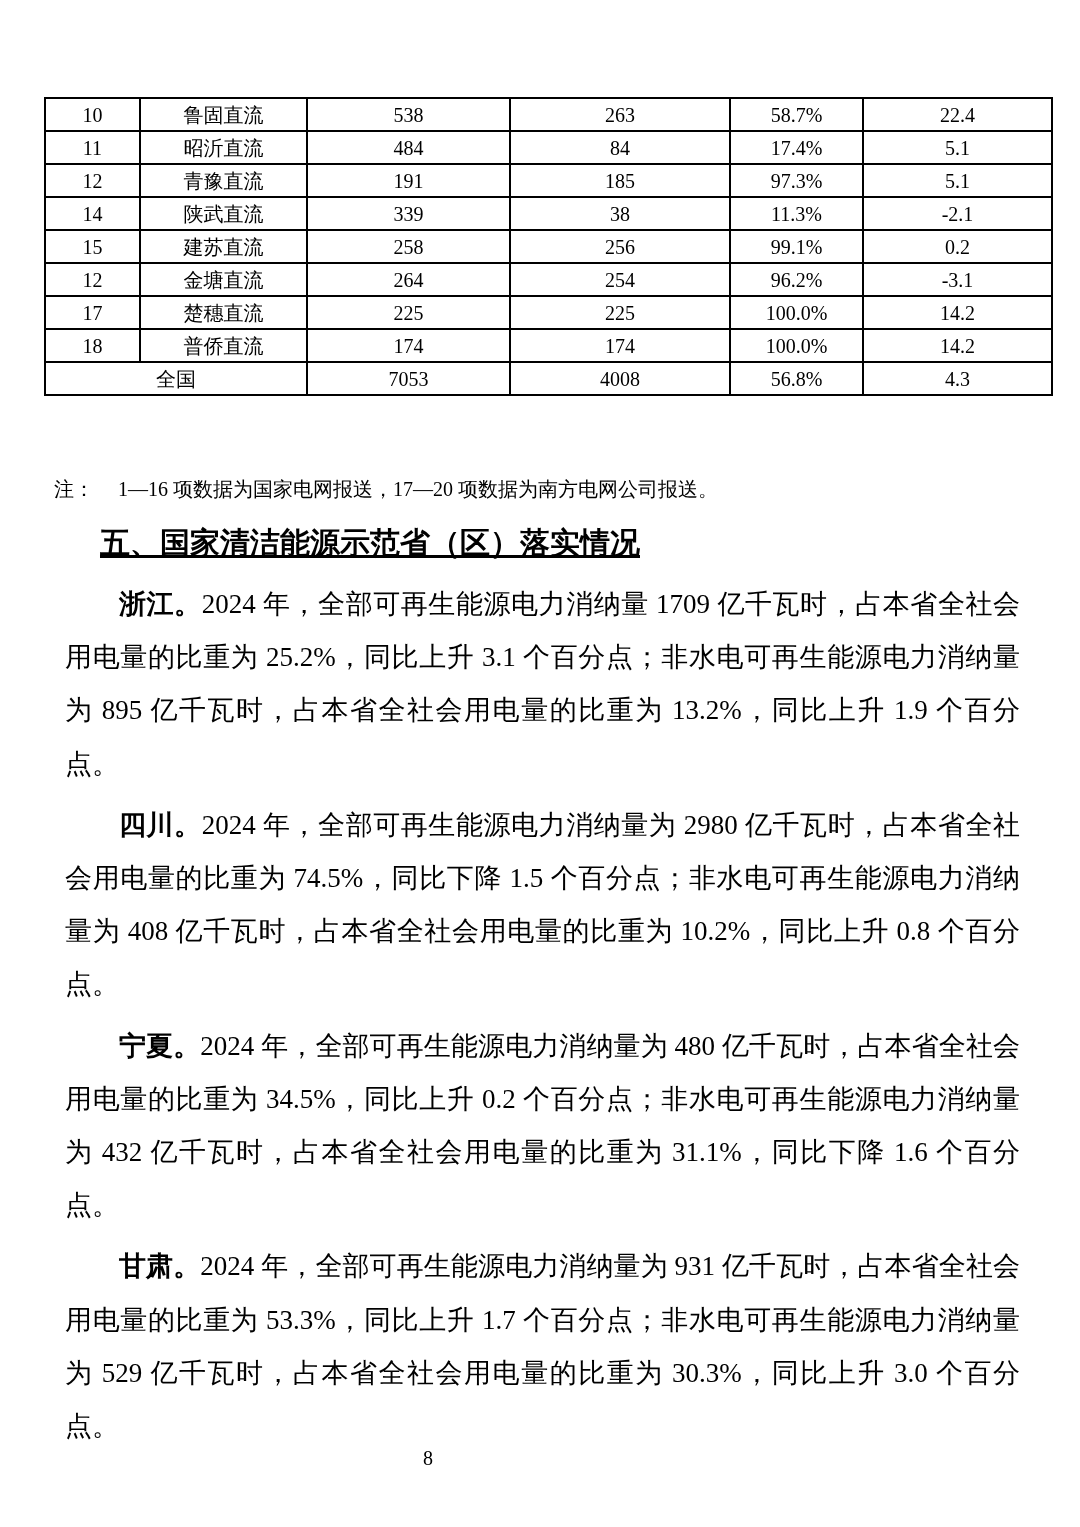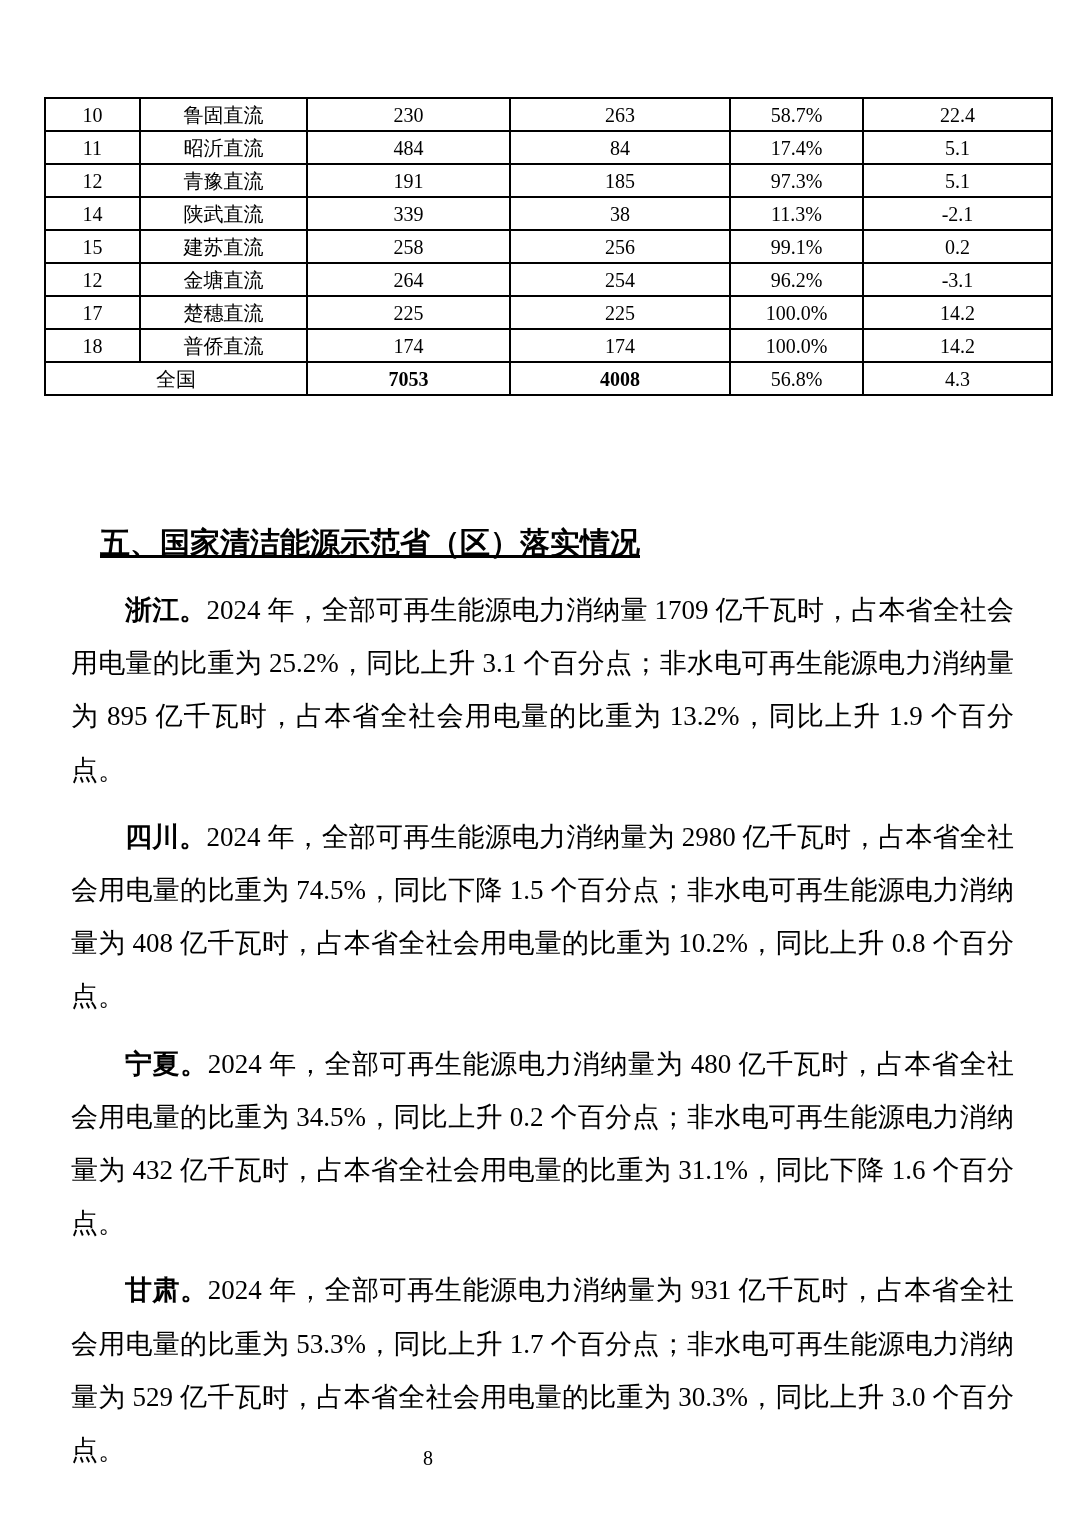--- a/index.html
+++ b/index.html
@@ -26,21 +26,21 @@
     border: 2px solid #000;
     text-align: center;
     vertical-align: middle;
     height: 31px;
     font-size: 20px;
     line-height: 22px;
     padding: 0 2px;
     white-space: nowrap;
     overflow: hidden;
   }
-  td.bold { font-weight: bold; }
+  td.bold { font-weight: normal; }
 
   
   .note {
     position: absolute;
     left: 54px;
     top: 476px;
     font-size: 20px;
     line-height: 26px;
     white-space: nowrap;
   }
@@ -60,21 +60,21 @@
   }
 
   
   .body-text {
     position: absolute;
     left: 57px;
     top: 570px;
     width: 971px;
   }
   .body-text p {
-    margin: 14px;
+    margin: 8px;
     font-size: 27px;
     line-height: 53.2px;
     text-align: justify;
     text-align-last: left;
     text-indent: 54px;
   }
   .body-text p .prov { font-weight: bold; }
 
   
   .page-num {
@@ -97,21 +97,21 @@
         <col style="width:167px">
         <col style="width:203px">
       <col style="width:220px">
         <col style="width:133px">
         <col style="width:189px">
     </colgroup>
     <tbody>
       <tr>
         <td>10</td>
         <td>鲁固直流</td>
-        <td>230</td>
+        <td>538</td>
         <td>263</td>
         <td>58.7%</td>
         <td>22.4</td>
       </tr>
       <tr>
         <td>11</td>
         <td>昭沂直流</td>
         <td>484</td>
         <td>84</td>
         <td>17.4%</td>
@@ -168,20 +168,23 @@
       <tr>
         <td colspan="2">全国</td>
         <td class="bold">7053</td>
         <td class="bold">4008</td>
         <td>56.8%</td>
         <td>4.3</td>
       </tr>
     </tbody>
   </table>
 
+  <div class="note">
+    <span class="note-label">注：</span><span>1—16 项数据为国家电网报送，17—20 项数据为南方电网公司报送。</span>
+  </div>
 
   <div class="heading">五、国家清洁能源示范省（区）落实情况</div>
 
   <div class="body-text">
     <p><span class="prov">浙江。</span><span>2024 年，全部可再生能源电力消纳量 1709 亿千瓦时，占本省全社会用电量的比重为 25.2%，同比上升 3.1 个百分点；非水电可再生能源电力消纳量为 895 亿千瓦时，占本省全社会用电量的比重为 13.2%，同比上升 1.9 个百分点。</span></p>
     <p><span class="prov">四川。</span><span>2024 年，全部可再生能源电力消纳量为 2980 亿千瓦时，占本省全社会用电量的比重为 74.5%，同比下降 1.5 个百分点；非水电可再生能源电力消纳量为 408 亿千瓦时，占本省全社会用电量的比重为 10.2%，同比上升 0.8 个百分点。</span></p>
     <p><span class="prov">宁夏。</span><span>2024 年，全部可再生能源电力消纳量为 480 亿千瓦时，占本省全社会用电量的比重为 34.5%，同比上升 0.2 个百分点；非水电可再生能源电力消纳量为 432 亿千瓦时，占本省全社会用电量的比重为 31.1%，同比下降 1.6 个百分点。</span></p>
     <p><span class="prov">甘肃。</span><span>2024 年，全部可再生能源电力消纳量为 931 亿千瓦时，占本省全社会用电量的比重为 53.3%，同比上升 1.7 个百分点；非水电可再生能源电力消纳量为 529 亿千瓦时，占本省全社会用电量的比重为 30.3%，同比上升 3.0 个百分点。</span></p>
   </div>
 

